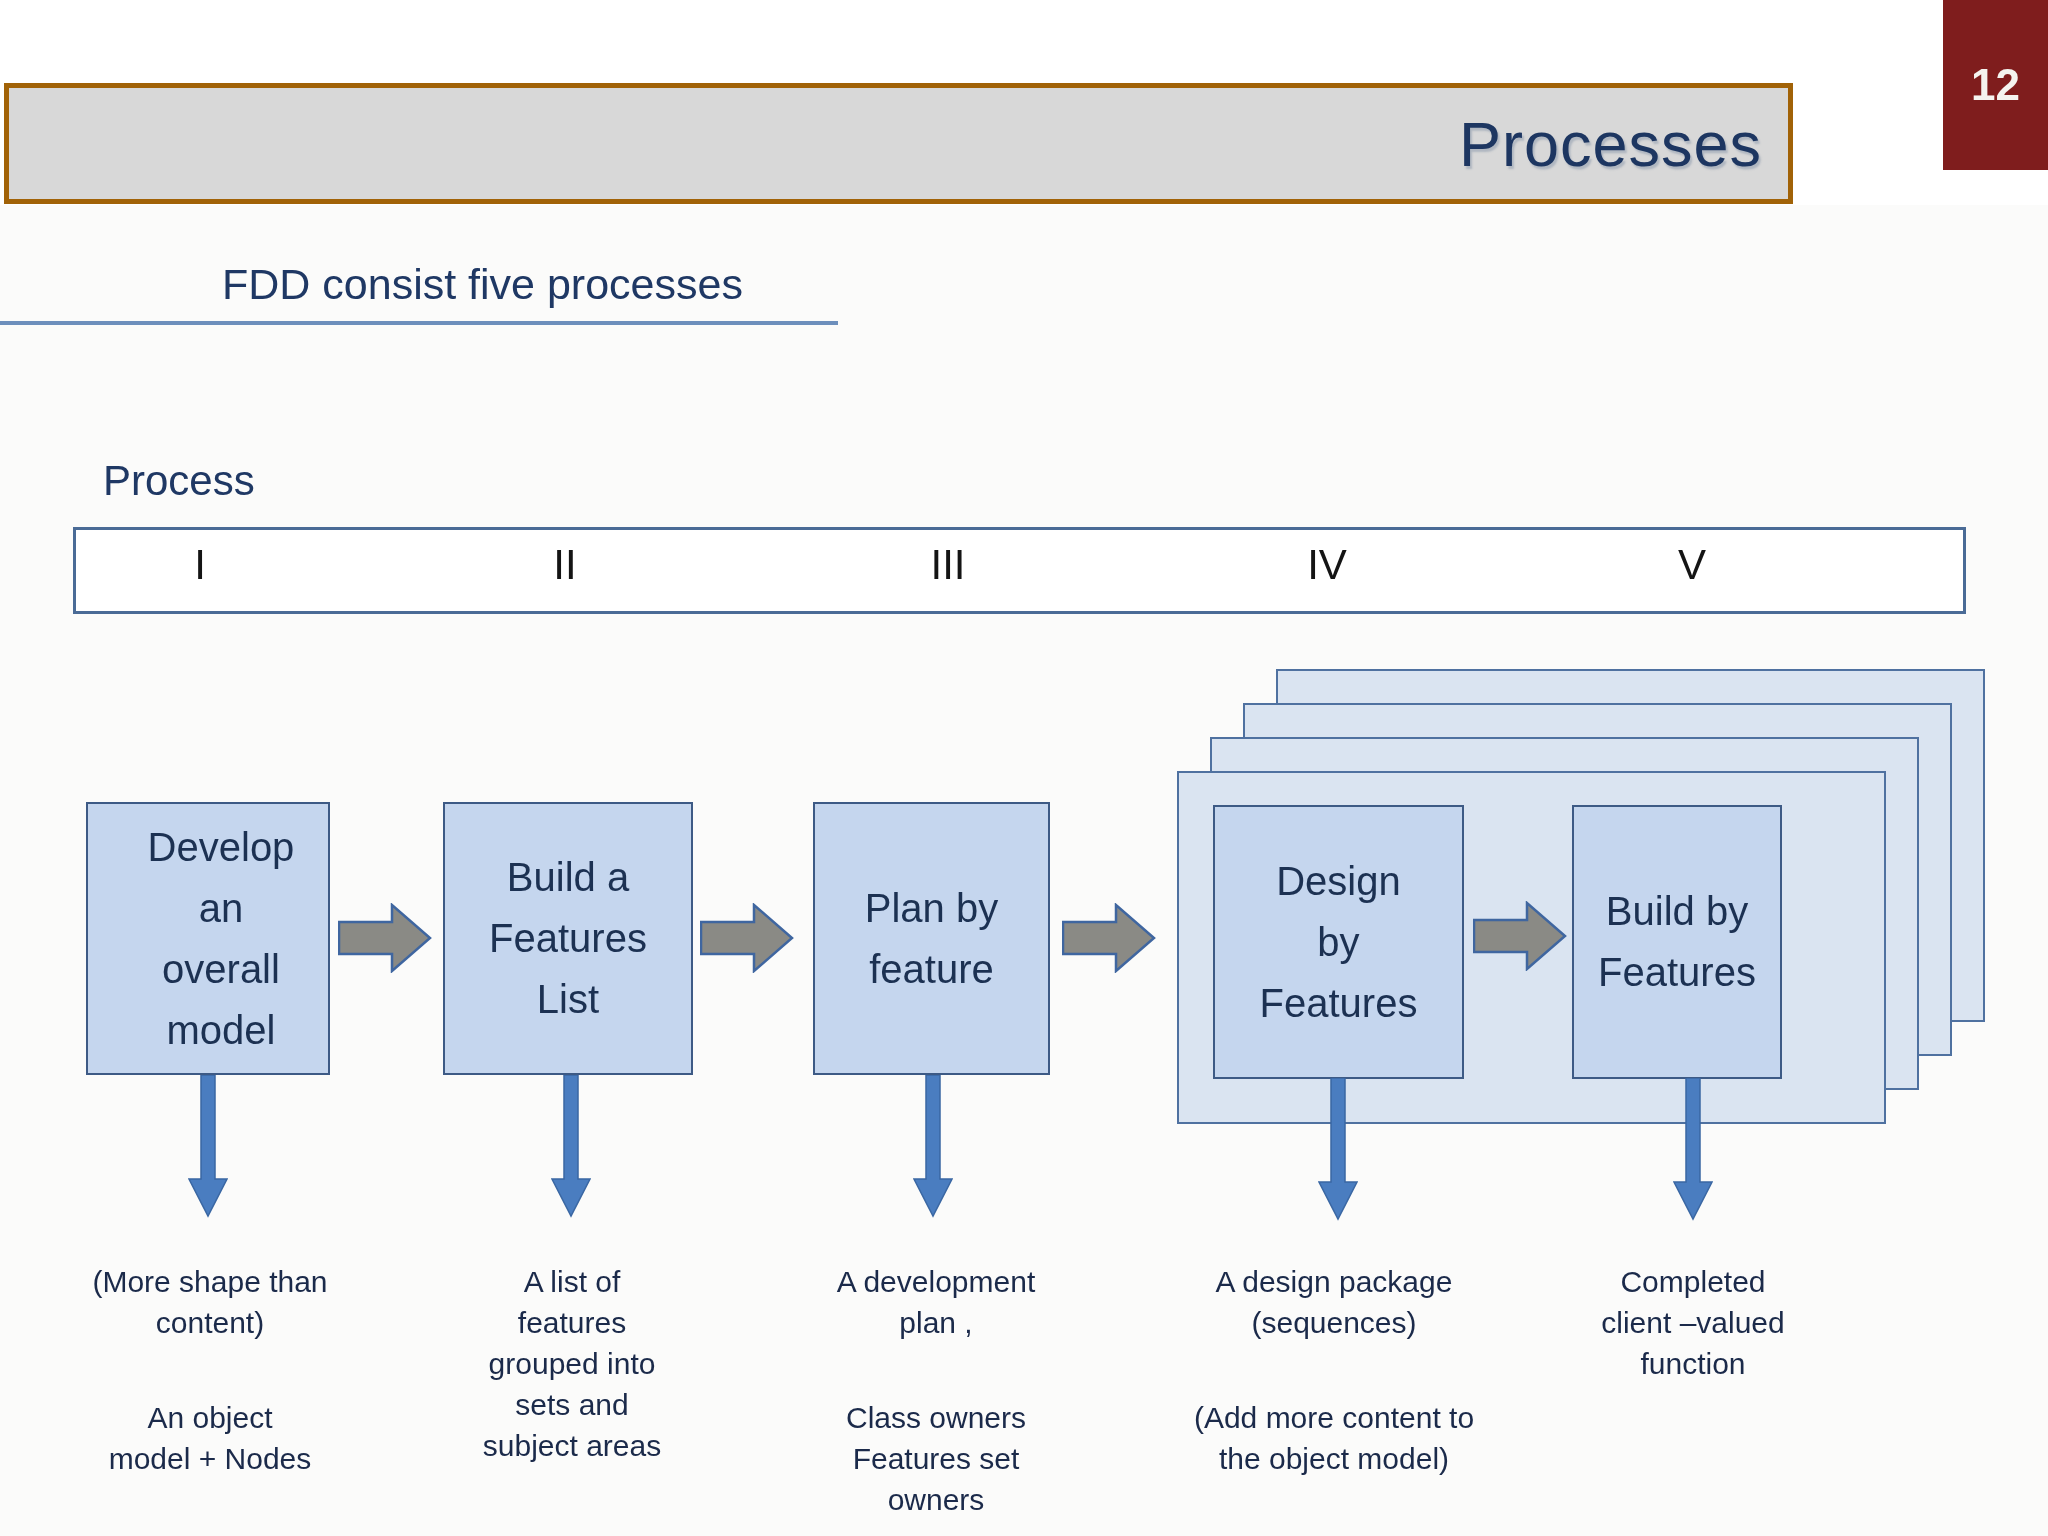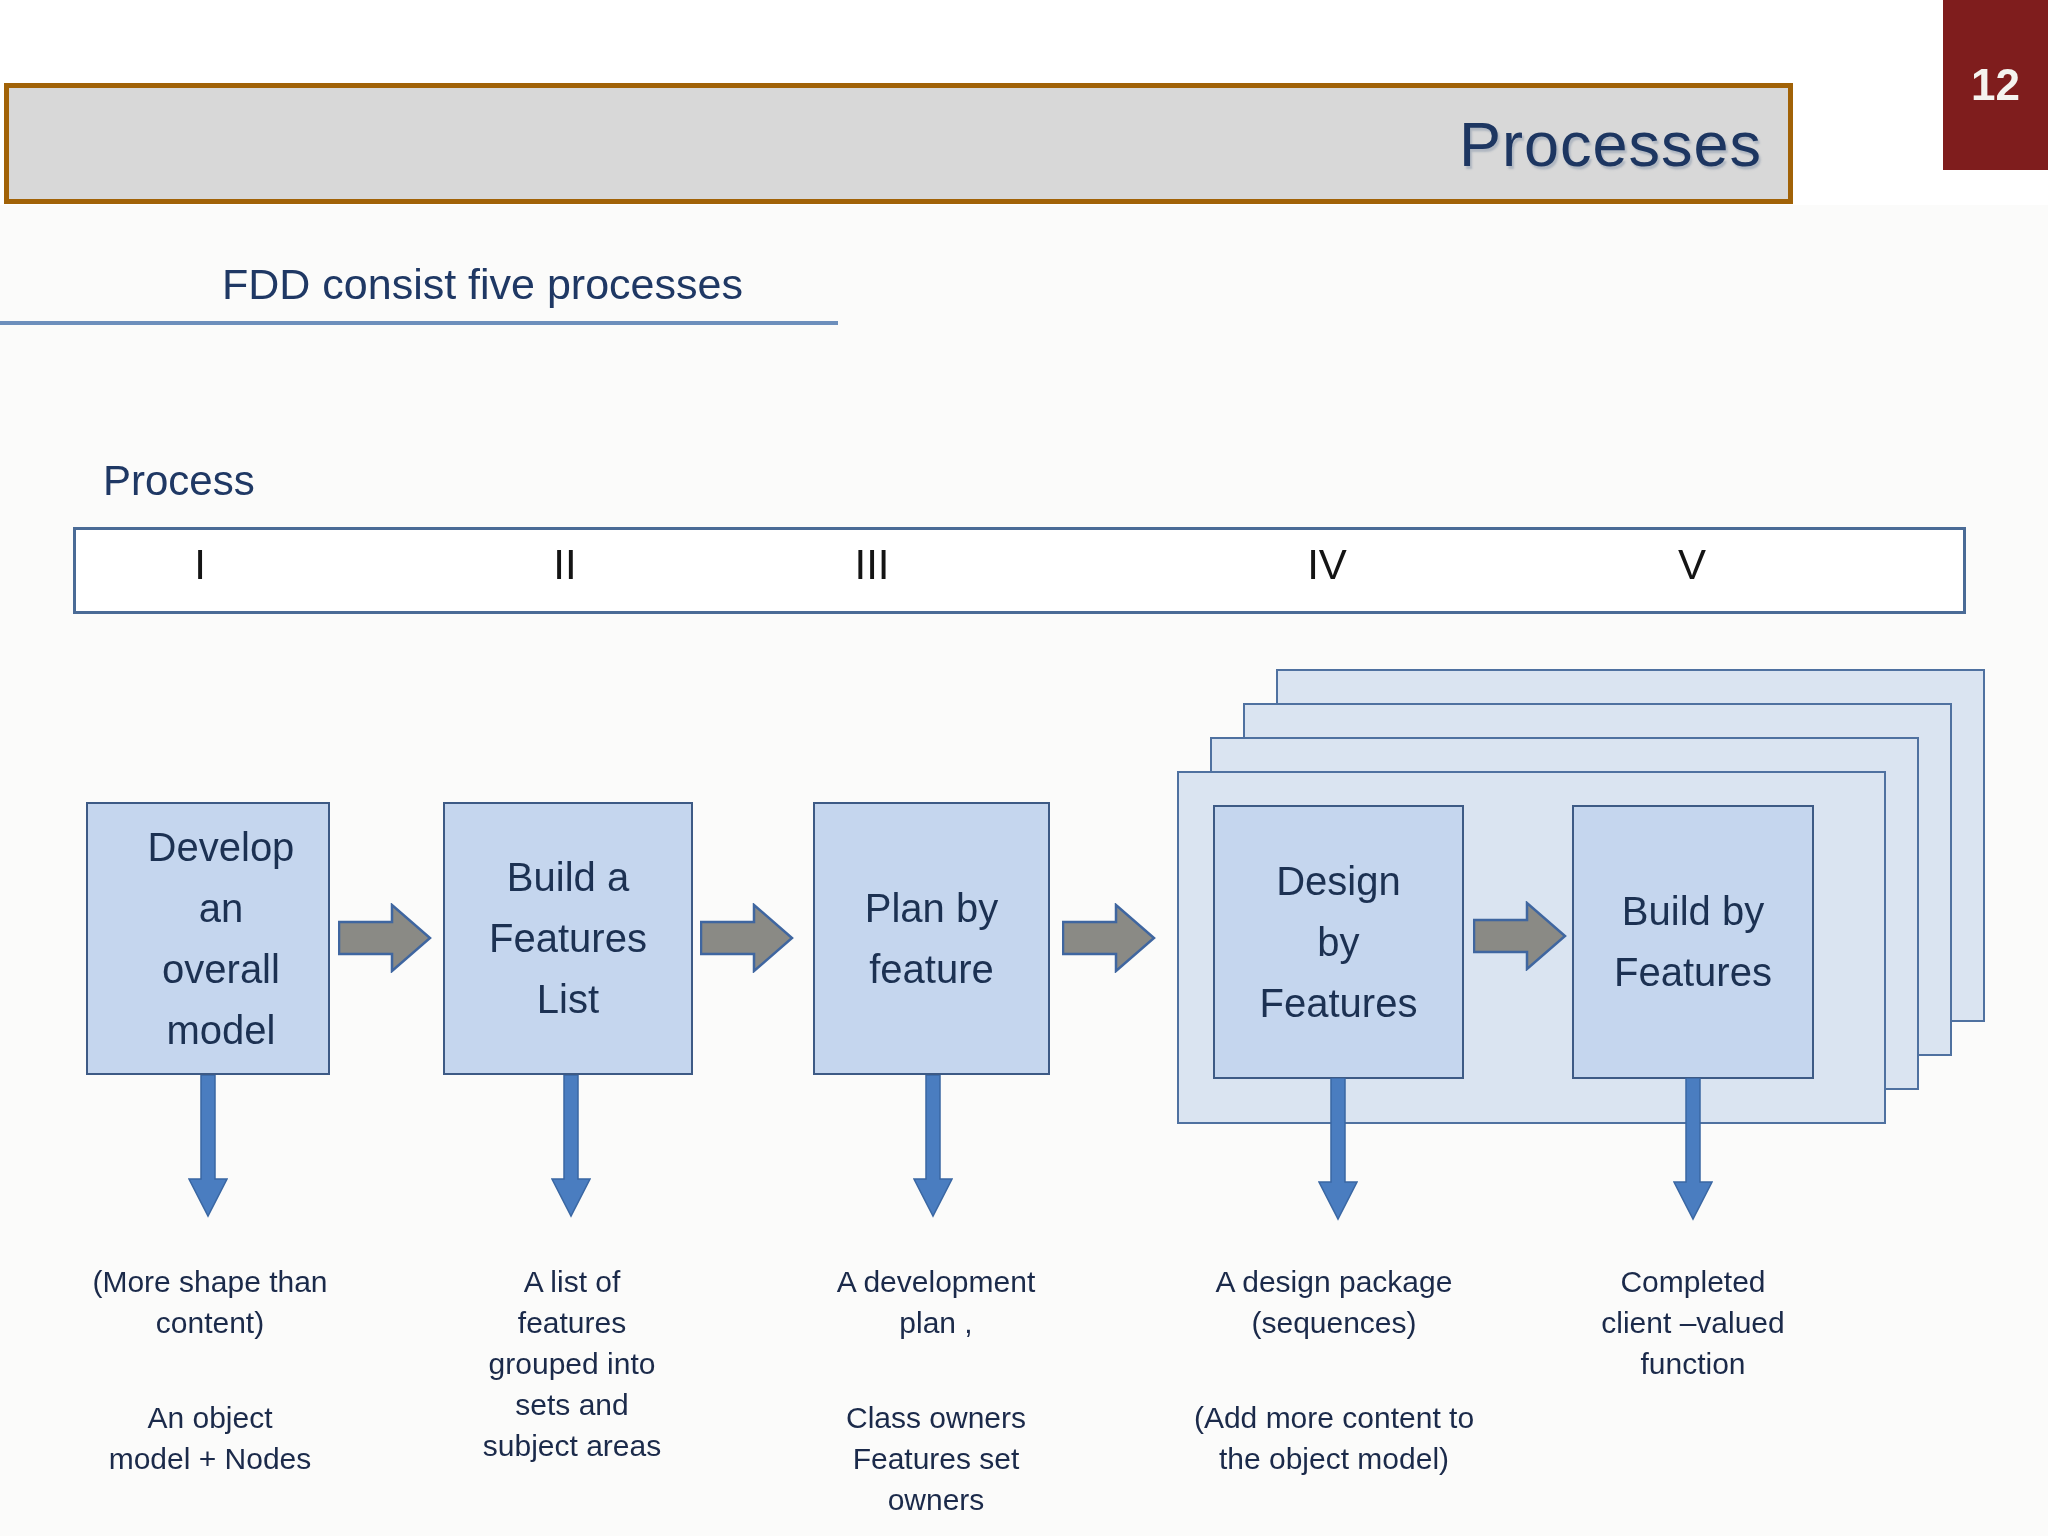--- a/index.html
+++ b/index.html
@@ -29,40 +29,40 @@
   .subtitle{position:absolute;left:222px;top:260px;font-size:43px;color:#1f3864;}
   .subtitle-rule{position:absolute;left:0;top:321px;width:838px;height:4px;background:#6d8fbc;}
 
   
   .process-label{position:absolute;left:103px;top:457px;font-size:42px;color:#1f3864;}
   .numerals-box{
     position:absolute;left:73px;top:527px;width:1893px;height:87px;
     background:#ffffff;border:3px solid #4a6b96;box-sizing:border-box;
   }
   .numeral{position:absolute;top:541px;transform:translateX(-50%);font-size:42px;color:#141414;}
-  .n1{left:200px}.n2{left:565px}.n3{left:872px}.n4{left:1327px}.n5{left:1692px}
+  .n1{left:200px}.n2{left:565px}.n3{left:948px}.n4{left:1327px}.n5{left:1692px}
 
   
   .panel{position:absolute;width:709px;height:353px;background:#dae4f1;border:2px solid #4f71a0;box-sizing:border-box;}
   .panel-4{left:1276px;top:669px;}
   .panel-3{left:1243px;top:703px;}
   .panel-2{left:1210px;top:737px;}
   .panel-1{left:1177px;top:771px;}
 
   
   .pbox{
     position:absolute;background:#c5d6ee;border:2.5px solid #3d5a85;box-sizing:border-box;
     display:flex;align-items:center;justify-content:center;text-align:center;
     font-size:40px;line-height:61px;color:#1c3152;white-space:pre-line;
   }
   .b1{left:86px;top:802px;width:244px;height:273px;padding-left:26px;}
   .b2{left:443px;top:802px;width:250px;height:273px;}
   .b3{left:813px;top:802px;width:237px;height:273px;}
   .b4{left:1213px;top:805px;width:251px;height:274px;z-index:3;}
-  .b5{left:1572px;top:805px;width:242px;height:274px;z-index:3;}
+  .b5{left:1572px;top:805px;width:210px;height:274px;z-index:3;}
 
   
   .flow-arrow{position:absolute;width:94px;height:70px;}
   .fa1{left:338px;top:903px;}
   .fa2{left:700px;top:903px;}
   .fa3{left:1062px;top:903px;}
   .fa4{left:1473px;top:901px;z-index:4;}
   .down-arrow{position:absolute;width:40px;height:143px;z-index:5;}
   .da1{left:188px;top:1075px;}
   .da2{left:551px;top:1075px;}

